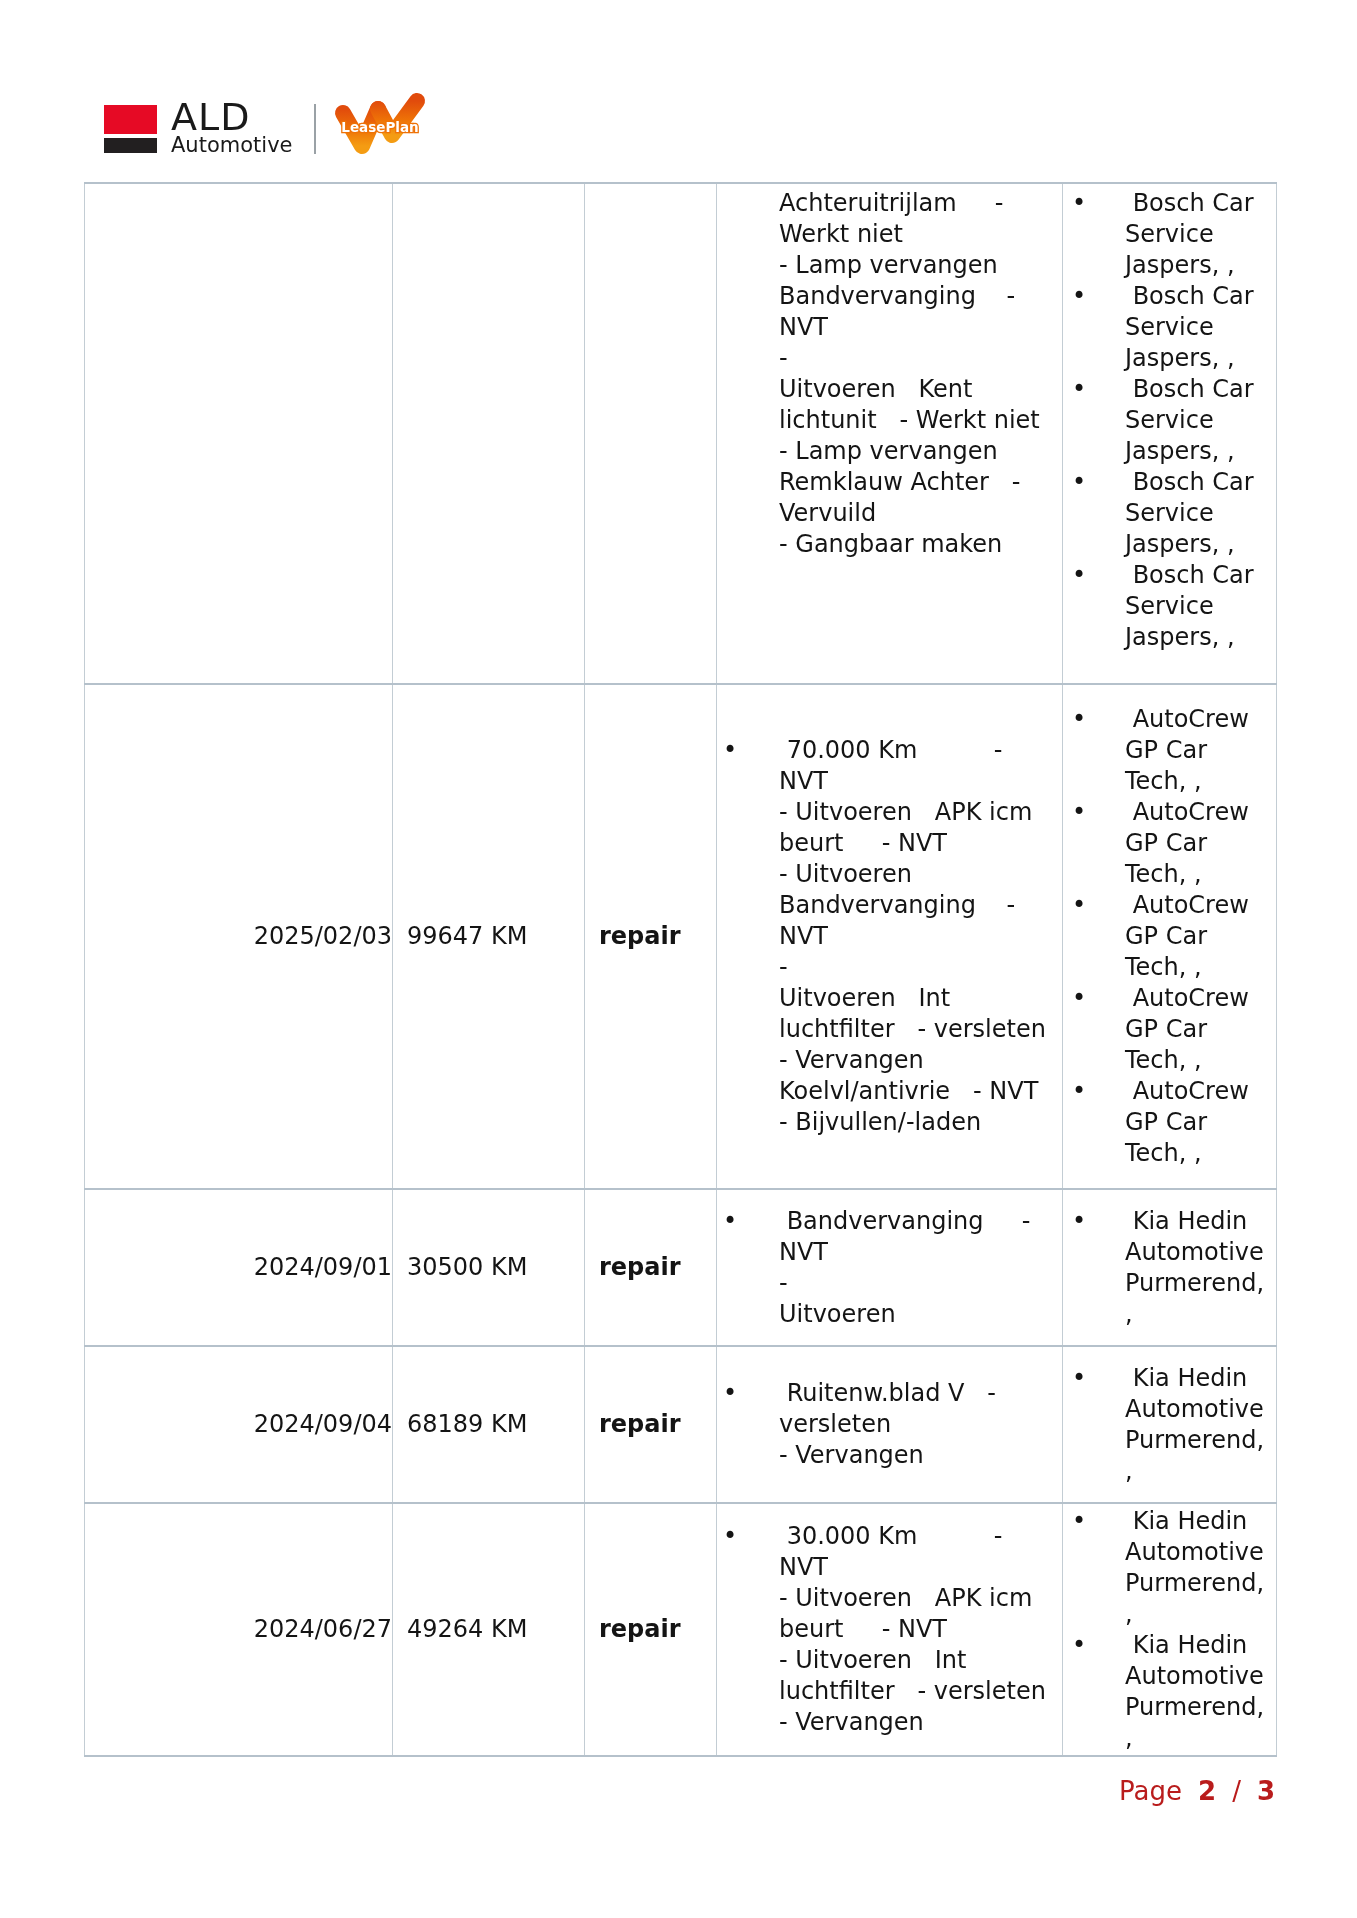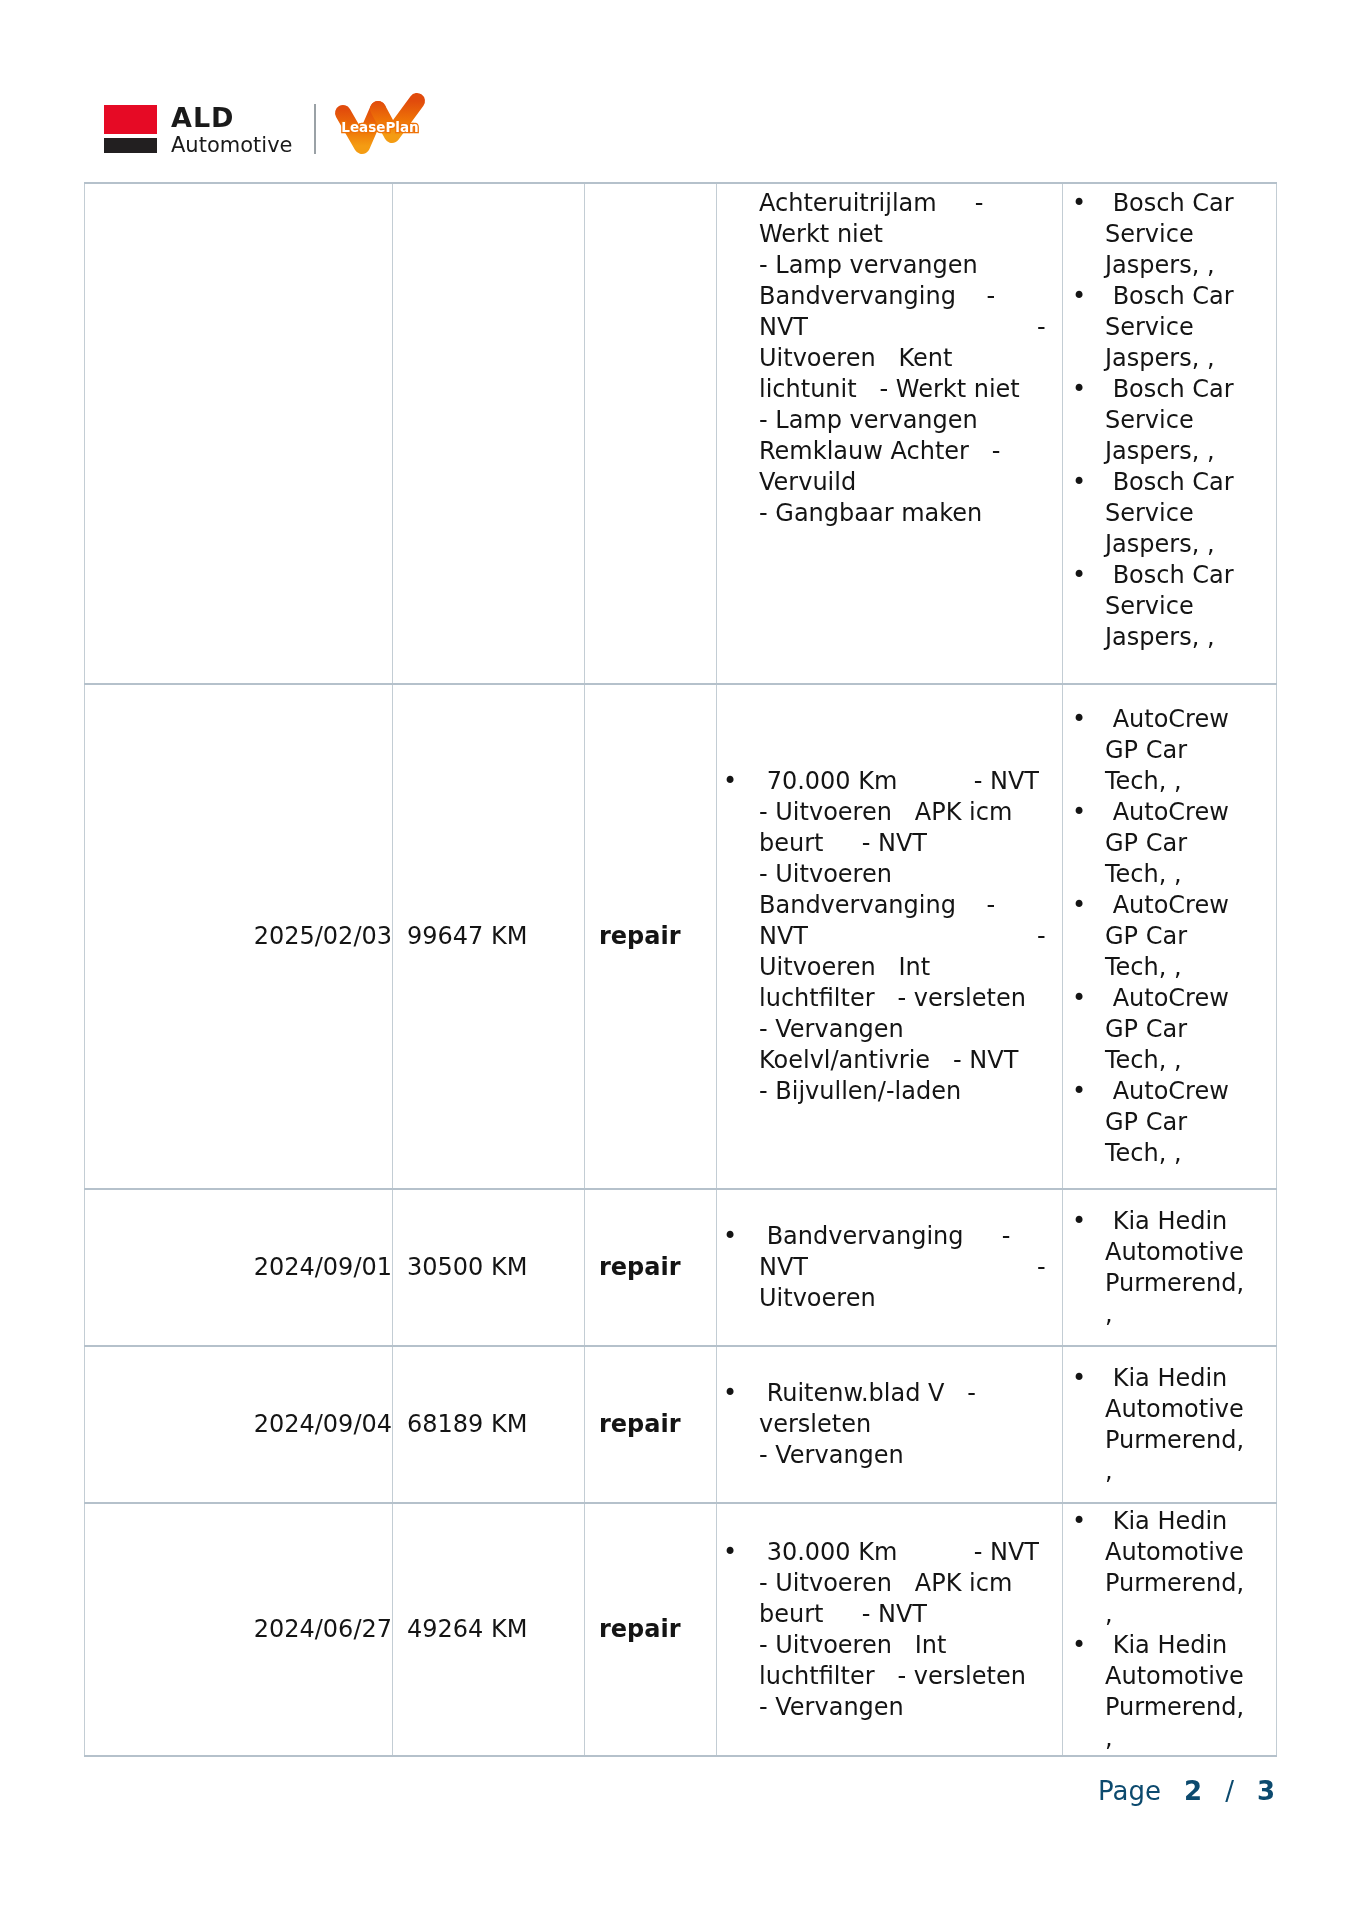--- a/index.html
+++ b/index.html
@@ -8,21 +8,21 @@
     width:1357px; height:1918px; position:relative; overflow:hidden;
     font-family:"DejaVu Sans", sans-serif; color:#141414;
   }
   
   .hdr { position:absolute; left:0; top:0; width:100%; height:182px; }
   .ald-square { position:absolute; left:104px; top:105px; width:53px; height:48px; }
   .sq-red   { width:100%; height:29px; background:#e60a25; }
   .sq-white { width:100%; height:4px;  background:#ffffff; }
   .sq-black { width:100%; height:15px; background:#221f20; }
   .ald-text { position:absolute; left:171px; top:101px; }
-  .ald-name { font-size:27px; font-weight:700; color:#1a1a1a; line-height:33px; letter-spacing:1px; }
+  .ald-name { font-size:38px; font-weight:400; color:#1a1a1a; line-height:33px; letter-spacing:1px; }
   .ald-sub  { font-size:21px; font-weight:400; color:#1a1a1a; line-height:23px; }
   .logo-divider { position:absolute; left:314px; top:104px; width:2px; height:50px; background:#9aa1a6; }
   .lp-logo { position:absolute; left:328px; top:88px; width:104px; height:74px; }
   
   table.hist {
     position:absolute; left:84px; top:182px; width:1192px;
     border-collapse:collapse; table-layout:fixed;
   }
   table.hist td {
     border-left:1px solid #c3cdd4; border-right:1px solid #c3cdd4;
@@ -37,25 +37,25 @@
   tr.r5 td { height:253px; }
   td.c-date { padding-left:38px;text-align:right; }
   td.c-km   { padding-left:14px; }
   td.c-type { padding-left:14px;font-weight:bold; }
   td.c-desc { padding-right:12px; }
   td.c-prov { padding-right:8px; }
   .list-item { display:flex; align-items:flex-start; }
   .marker { flex:0 0 42px; padding-left:6px; }
   .c-prov .marker { flex:0 0 42px; padding-left:9px; }
   .marker-blank { flex:0 0 42px; }
-  .item-text { flex:1 1 auto; white-space:pre-wrap; word-break:normal; }
+  .item-text { flex:1 1 auto; white-space:pre-wrap; word-break:normal;margin-left:20px; }
   
   .page-footer {
     position:absolute; top:1776px; right:82px;
-    display:flex; gap:23px; font-size:26px; line-height:30px; color:#0c4a6e;text-align:center;
+    display:flex; gap:16px; font-size:26px; line-height:30px; color:#b91c1c;text-align:center;
   }
   .page-footer .bold { font-weight:700; }
 </style>
 </head>
 <body>
 
 <div class="hdr">
   <div class="ald-square">
     <div class="sq-red"></div>
     <div class="sq-white"></div>

